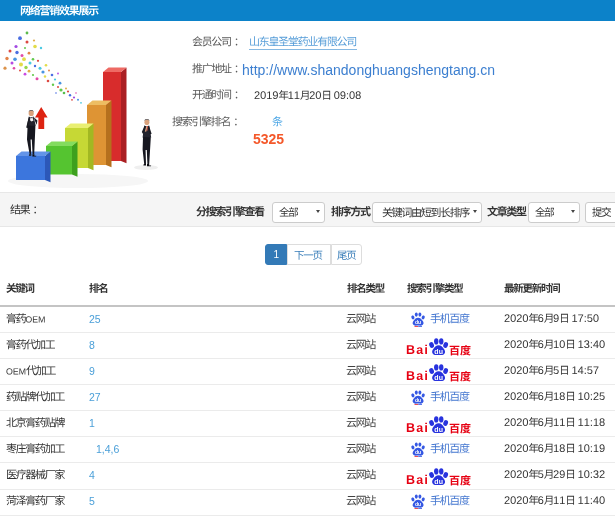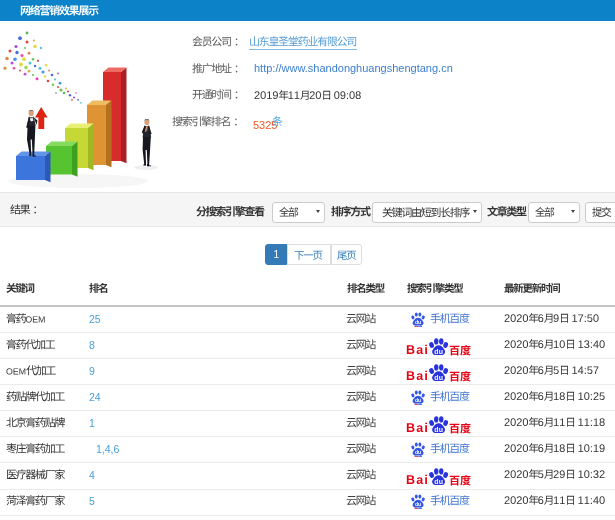--- a/index.html
+++ b/index.html
@@ -155,42 +155,42 @@
         <path transform="translate(29.20,10.45) scale(0.01100,-0.01100)" d="M728 710C671 642 593 588 500 545C408 590 332 644 276 710ZM100 780V710H208L192 702C249 626 325 562 415 510C298 469 167 442 35 427C48 410 62 380 68 359C218 379 367 413 498 468C622 411 767 373 922 354C931 374 951 405 967 422C829 438 698 467 585 509C696 569 789 648 849 751L799 784L784 780ZM168 263V194H461V27H58V-45H944V27H538V194H829V263H538V384H461V263Z"></path>
         <path transform="translate(38.94,10.45) scale(0.01100,-0.01100)" d="M295 472H706V361H295ZM225 533V301H461V201H152V135H461V14H66V-52H937V14H536V135H862V201H536V301H780V533ZM768 833C747 792 707 734 676 696L722 679H536V841H461V679H284L323 696C305 734 267 788 231 829L165 802C195 765 228 716 246 679H72V461H142V613H858V461H931V679H744C775 712 813 761 845 806Z"></path>
         <path transform="translate(48.67,10.45) scale(0.01100,-0.01100)" d="M542 331C589 269 635 184 651 130L717 157C699 212 651 293 603 354ZM56 29 69 -41C168 -25 305 -2 438 20L434 86C293 63 150 41 56 29ZM572 635C541 530 485 427 420 359C438 349 468 329 482 317C515 355 547 403 575 456H842C830 152 816 38 791 10C782 -1 772 -4 754 -3C736 -3 689 -3 639 1C651 -19 660 -49 662 -71C709 -73 758 -74 785 -71C816 -68 836 -60 855 -36C888 4 901 128 916 485C917 496 917 522 917 522H607C620 554 633 586 643 619ZM62 758V691H288V621H361V691H633V626H706V691H941V758H706V840H633V758H361V840H288V758ZM87 126C110 136 146 144 419 180C419 195 420 224 423 243L197 216C275 288 352 376 422 468L361 501C341 470 318 439 294 410L163 402C214 458 264 528 306 599L240 628C198 541 130 454 110 432C90 408 73 393 57 390C65 372 75 338 79 323C94 330 118 335 240 345C198 297 160 259 143 245C112 214 87 195 66 191C75 173 84 140 87 126Z"></path>
         <path transform="translate(58.41,10.45) scale(0.01100,-0.01100)" d="M854 607C814 497 743 351 688 260L750 228C806 321 874 459 922 575ZM82 589C135 477 194 324 219 236L294 264C266 352 204 499 152 610ZM585 827V46H417V828H340V46H60V-28H943V46H661V827Z"></path>
         <path transform="translate(68.14,10.45) scale(0.01100,-0.01100)" d="M391 840C379 797 365 753 347 710H63V640H316C252 508 160 386 40 304C54 290 78 263 88 246C151 291 207 345 255 406V-79H329V119H748V15C748 0 743 -6 726 -6C707 -7 646 -8 580 -5C590 -26 601 -57 605 -77C691 -77 746 -77 779 -66C812 -53 822 -30 822 14V524H336C359 562 379 600 397 640H939V710H427C442 747 455 785 467 822ZM329 289H748V184H329ZM329 353V456H748V353Z"></path>
         <path transform="translate(77.88,10.45) scale(0.01100,-0.01100)" d="M92 799V-78H159V731H304C283 664 254 576 225 505C297 425 315 356 315 301C315 270 309 242 294 231C285 226 274 223 263 222C247 221 227 222 204 223C216 204 223 175 223 157C245 156 271 156 290 159C311 161 329 167 342 177C371 198 382 240 382 294C382 357 365 429 293 513C326 593 363 691 392 773L343 802L332 799ZM811 546V422H516V546ZM811 609H516V730H811ZM439 -80C458 -67 490 -56 696 0C694 16 692 47 693 68L516 25V356H612C662 157 757 3 914 -73C925 -52 948 -23 965 -8C885 25 820 81 771 152C826 185 892 229 943 271L894 324C854 287 791 240 738 206C713 251 693 302 678 356H883V796H442V53C442 11 421 -9 406 -18C417 -33 433 -63 439 -80Z"></path>
         <path transform="translate(87.61,10.45) scale(0.01100,-0.01100)" d="M324 811C265 661 164 517 51 428C71 416 105 389 120 374C231 473 337 625 404 789ZM665 819 592 789C668 638 796 470 901 374C916 394 944 423 964 438C860 521 732 681 665 819ZM161 -14C199 0 253 4 781 39C808 -2 831 -41 848 -73L922 -33C872 58 769 199 681 306L611 274C651 224 694 166 734 109L266 82C366 198 464 348 547 500L465 535C385 369 263 194 223 149C186 102 159 72 132 65C143 43 157 3 161 -14Z"></path>
         <path transform="translate(97.35,10.45) scale(0.01100,-0.01100)" d="M95 598V532H698V598ZM88 776V704H812V33C812 14 806 8 788 8C767 7 698 6 629 9C640 -14 652 -51 655 -73C745 -73 807 -72 842 -59C878 -46 888 -20 888 32V776ZM232 357H555V170H232ZM159 424V29H232V104H628V424Z"></path>
       </svg>
     </div>
-    <div class="abs" style="left:254px;top:62px;font-size:11px;color:#3c7fd0">http://www.shandonghuangshengtang.cn</div>
+    <div class="abs" style="left:242px;top:62px;font-size:14px;color:#3c7fd0">http://www.shandonghuangshengtang.cn</div>
     <div class="abs" style="left:254.0px;top:89.3px;">
       <svg class="" style="" width="108" height="13" viewBox="0 0 108 13" fill="#333333">
         <path transform="translate(0.00,9.97) scale(0.00537,-0.00537)" d="M103 0V127Q154 244 227.5 333.5Q301 423 382.0 495.5Q463 568 542.5 630.0Q622 692 686.0 754.0Q750 816 789.5 884.0Q829 952 829 1038Q829 1154 761.0 1218.0Q693 1282 572 1282Q457 1282 382.5 1219.5Q308 1157 295 1044L111 1061Q131 1230 254.5 1330.0Q378 1430 572 1430Q785 1430 899.5 1329.5Q1014 1229 1014 1044Q1014 962 976.5 881.0Q939 800 865.0 719.0Q791 638 582 468Q467 374 399.0 298.5Q331 223 301 153H1036V0Z"></path>
         <path transform="translate(6.12,9.97) scale(0.00537,-0.00537)" d="M1059 705Q1059 352 934.5 166.0Q810 -20 567 -20Q324 -20 202.0 165.0Q80 350 80 705Q80 1068 198.5 1249.0Q317 1430 573 1430Q822 1430 940.5 1247.0Q1059 1064 1059 705ZM876 705Q876 1010 805.5 1147.0Q735 1284 573 1284Q407 1284 334.5 1149.0Q262 1014 262 705Q262 405 335.5 266.0Q409 127 569 127Q728 127 802.0 269.0Q876 411 876 705Z"></path>
         <path transform="translate(12.24,9.97) scale(0.00537,-0.00537)" d="M156 0V153H515V1237L197 1010V1180L530 1409H696V153H1039V0Z"></path>
         <path transform="translate(18.35,9.97) scale(0.00537,-0.00537)" d="M1042 733Q1042 370 909.5 175.0Q777 -20 532 -20Q367 -20 267.5 49.5Q168 119 125 274L297 301Q351 125 535 125Q690 125 775.0 269.0Q860 413 864 680Q824 590 727.0 535.5Q630 481 514 481Q324 481 210.0 611.0Q96 741 96 956Q96 1177 220.0 1303.5Q344 1430 565 1430Q800 1430 921.0 1256.0Q1042 1082 1042 733ZM846 907Q846 1077 768.0 1180.5Q690 1284 559 1284Q429 1284 354.0 1195.5Q279 1107 279 956Q279 802 354.0 712.5Q429 623 557 623Q635 623 702.0 658.5Q769 694 807.5 759.0Q846 824 846 907Z"></path>
         <path transform="translate(24.47,9.97) scale(0.01050,-0.01050)" d="M48 223V151H512V-80H589V151H954V223H589V422H884V493H589V647H907V719H307C324 753 339 788 353 824L277 844C229 708 146 578 50 496C69 485 101 460 115 448C169 500 222 569 268 647H512V493H213V223ZM288 223V422H512V223Z"></path>
         <path transform="translate(33.71,9.97) scale(0.00537,-0.00537)" d="M156 0V153H515V1237L197 1010V1180L530 1409H696V153H1039V0Z"></path>
         <path transform="translate(39.83,9.97) scale(0.00537,-0.00537)" d="M156 0V153H515V1237L197 1010V1180L530 1409H696V153H1039V0Z"></path>
         <path transform="translate(45.95,9.97) scale(0.01050,-0.01050)" d="M207 787V479C207 318 191 115 29 -27C46 -37 75 -65 86 -81C184 5 234 118 259 232H742V32C742 10 735 3 711 2C688 1 607 0 524 3C537 -18 551 -53 556 -76C663 -76 730 -75 769 -61C806 -48 821 -23 821 31V787ZM283 714H742V546H283ZM283 475H742V305H272C280 364 283 422 283 475Z"></path>
         <path transform="translate(55.19,9.97) scale(0.00537,-0.00537)" d="M103 0V127Q154 244 227.5 333.5Q301 423 382.0 495.5Q463 568 542.5 630.0Q622 692 686.0 754.0Q750 816 789.5 884.0Q829 952 829 1038Q829 1154 761.0 1218.0Q693 1282 572 1282Q457 1282 382.5 1219.5Q308 1157 295 1044L111 1061Q131 1230 254.5 1330.0Q378 1430 572 1430Q785 1430 899.5 1329.5Q1014 1229 1014 1044Q1014 962 976.5 881.0Q939 800 865.0 719.0Q791 638 582 468Q467 374 399.0 298.5Q331 223 301 153H1036V0Z"></path>
         <path transform="translate(61.30,9.97) scale(0.00537,-0.00537)" d="M1059 705Q1059 352 934.5 166.0Q810 -20 567 -20Q324 -20 202.0 165.0Q80 350 80 705Q80 1068 198.5 1249.0Q317 1430 573 1430Q822 1430 940.5 1247.0Q1059 1064 1059 705ZM876 705Q876 1010 805.5 1147.0Q735 1284 573 1284Q407 1284 334.5 1149.0Q262 1014 262 705Q262 405 335.5 266.0Q409 127 569 127Q728 127 802.0 269.0Q876 411 876 705Z"></path>
         <path transform="translate(67.42,9.97) scale(0.01050,-0.01050)" d="M253 352H752V71H253ZM253 426V697H752V426ZM176 772V-69H253V-4H752V-64H832V772Z"></path>
         <path transform="translate(79.74,9.97) scale(0.00537,-0.00537)" d="M1059 705Q1059 352 934.5 166.0Q810 -20 567 -20Q324 -20 202.0 165.0Q80 350 80 705Q80 1068 198.5 1249.0Q317 1430 573 1430Q822 1430 940.5 1247.0Q1059 1064 1059 705ZM876 705Q876 1010 805.5 1147.0Q735 1284 573 1284Q407 1284 334.5 1149.0Q262 1014 262 705Q262 405 335.5 266.0Q409 127 569 127Q728 127 802.0 269.0Q876 411 876 705Z"></path>
         <path transform="translate(85.86,9.97) scale(0.00537,-0.00537)" d="M1042 733Q1042 370 909.5 175.0Q777 -20 532 -20Q367 -20 267.5 49.5Q168 119 125 274L297 301Q351 125 535 125Q690 125 775.0 269.0Q860 413 864 680Q824 590 727.0 535.5Q630 481 514 481Q324 481 210.0 611.0Q96 741 96 956Q96 1177 220.0 1303.5Q344 1430 565 1430Q800 1430 921.0 1256.0Q1042 1082 1042 733ZM846 907Q846 1077 768.0 1180.5Q690 1284 559 1284Q429 1284 354.0 1195.5Q279 1107 279 956Q279 802 354.0 712.5Q429 623 557 623Q635 623 702.0 658.5Q769 694 807.5 759.0Q846 824 846 907Z"></path>
         <path transform="translate(91.98,9.97) scale(0.00537,-0.00537)" d="M187 875V1082H382V875ZM187 0V207H382V0Z"></path>
         <path transform="translate(95.03,9.97) scale(0.00537,-0.00537)" d="M1059 705Q1059 352 934.5 166.0Q810 -20 567 -20Q324 -20 202.0 165.0Q80 350 80 705Q80 1068 198.5 1249.0Q317 1430 573 1430Q822 1430 940.5 1247.0Q1059 1064 1059 705ZM876 705Q876 1010 805.5 1147.0Q735 1284 573 1284Q407 1284 334.5 1149.0Q262 1014 262 705Q262 405 335.5 266.0Q409 127 569 127Q728 127 802.0 269.0Q876 411 876 705Z"></path>
         <path transform="translate(101.15,9.97) scale(0.00537,-0.00537)" d="M1050 393Q1050 198 926.0 89.0Q802 -20 570 -20Q344 -20 216.5 87.0Q89 194 89 391Q89 529 168.0 623.0Q247 717 370 737V741Q255 768 188.5 858.0Q122 948 122 1069Q122 1230 242.5 1330.0Q363 1430 566 1430Q774 1430 894.5 1332.0Q1015 1234 1015 1067Q1015 946 948.0 856.0Q881 766 765 743V739Q900 717 975.0 624.5Q1050 532 1050 393ZM828 1057Q828 1296 566 1296Q439 1296 372.5 1236.0Q306 1176 306 1057Q306 936 374.5 872.5Q443 809 568 809Q695 809 761.5 867.5Q828 926 828 1057ZM863 410Q863 541 785.0 607.5Q707 674 566 674Q429 674 352.0 602.5Q275 531 275 406Q275 115 572 115Q719 115 791.0 185.5Q863 256 863 410Z"></path>
       </svg>
     </div>
-    <div class="abs" style="left:253px;top:119px;font-size:11px;font-weight:normal;color:#f4582a">5325</div>
+    <div class="abs" style="left:253px;top:131px;font-size:14px;font-weight:bold;color:#f4582a">5325</div>
     <div class="abs" style="left:271.5px;top:114.5px;">
       <svg class="" style="" width="11" height="14" viewBox="0 0 11 14" fill="#4aa5e5">
         <path transform="translate(0.00,10.45) scale(0.01100,-0.01100)" d="M300 182C252 121 162 48 96 10C112 -2 134 -27 146 -43C214 1 307 84 360 155ZM629 145C699 88 780 6 818 -47L875 -4C836 50 752 129 683 184ZM667 683C624 631 568 586 502 548C439 585 385 628 344 679L348 683ZM378 842C326 751 223 647 74 575C91 564 115 538 128 520C191 554 246 592 294 633C333 587 379 546 431 511C311 454 171 418 35 399C49 382 64 351 70 332C219 356 372 399 502 468C621 404 764 361 919 339C929 359 948 390 964 406C820 424 686 458 574 510C661 566 734 636 782 721L732 752L718 748H405C426 774 444 800 460 826ZM461 393V287H147V220H461V3C461 -8 457 -11 446 -11C435 -12 395 -12 357 -10C367 -29 377 -57 380 -76C438 -76 477 -76 503 -65C530 -54 537 -35 537 3V220H852V287H537V393Z"></path>
       </svg>
     </div>
     <div class="abs" style="left:0;top:192px;width:615px;height:35px;background:#f5f5f5;border-top:1px solid #e7e7e7;border-bottom:1px solid #e7e7e7;box-sizing:border-box"></div>
     <div class="abs" style="left:10.0px;top:203.0px;">
       <svg class="" style="" width="33" height="14" viewBox="0 0 33 14" fill="#333333">
         <path transform="translate(0.00,10.45) scale(0.01100,-0.01100)" d="M35 53 48 -24C147 -2 280 26 406 55L400 124C266 97 128 68 35 53ZM56 427C71 434 96 439 223 454C178 391 136 341 117 322C84 286 61 262 38 257C47 237 59 200 63 184C87 197 123 205 402 256C400 272 397 302 398 322L175 286C256 373 335 479 403 587L334 629C315 593 293 557 270 522L137 511C196 594 254 700 299 802L222 834C182 717 110 593 87 561C66 529 48 506 30 502C39 481 52 443 56 427ZM639 841V706H408V634H639V478H433V406H926V478H716V634H943V706H716V841ZM459 304V-79H532V-36H826V-75H901V304ZM532 32V236H826V32Z"></path>
         <path transform="translate(9.68,10.45) scale(0.01100,-0.01100)" d="M159 792V394H461V309H62V240H400C310 144 167 58 36 15C53 -1 76 -28 88 -47C220 3 364 98 461 208V-80H540V213C639 106 785 9 914 -42C925 -23 949 5 965 21C839 63 694 148 601 240H939V309H540V394H848V792ZM236 563H461V459H236ZM540 563H767V459H540ZM236 727H461V625H236ZM540 727H767V625H540Z"></path>
@@ -501,21 +501,21 @@
     <div class="abs" style="left:6.0px;top:389.7px;">
       <svg class="" style="" width="59" height="14" viewBox="0 0 59 14" fill="#333333">
         <path transform="translate(0.00,10.45) scale(0.01100,-0.01100)" d="M542 331C589 269 635 184 651 130L717 157C699 212 651 293 603 354ZM56 29 69 -41C168 -25 305 -2 438 20L434 86C293 63 150 41 56 29ZM572 635C541 530 485 427 420 359C438 349 468 329 482 317C515 355 547 403 575 456H842C830 152 816 38 791 10C782 -1 772 -4 754 -3C736 -3 689 -3 639 1C651 -19 660 -49 662 -71C709 -73 758 -74 785 -71C816 -68 836 -60 855 -36C888 4 901 128 916 485C917 496 917 522 917 522H607C620 554 633 586 643 619ZM62 758V691H288V621H361V691H633V626H706V691H941V758H706V840H633V758H361V840H288V758ZM87 126C110 136 146 144 419 180C419 195 420 224 423 243L197 216C275 288 352 376 422 468L361 501C341 470 318 439 294 410L163 402C214 458 264 528 306 599L240 628C198 541 130 454 110 432C90 408 73 393 57 390C65 372 75 338 79 323C94 330 118 335 240 345C198 297 160 259 143 245C112 214 87 195 66 191C75 173 84 140 87 126Z"></path>
         <path transform="translate(9.68,10.45) scale(0.01100,-0.01100)" d="M223 652V373C223 246 211 68 37 -32C52 -44 73 -67 82 -81C268 35 289 226 289 373V652ZM268 127C308 71 355 -6 375 -53L433 -14C410 31 361 105 322 160ZM86 785V177H148V717H364V179H430V785ZM484 360V-80H551V-32H859V-76H928V360H715V569H960V640H715V840H645V360ZM551 38V290H859V38Z"></path>
         <path transform="translate(19.36,10.45) scale(0.01100,-0.01100)" d="M730 334V194H394V129H730V-79H801V129H957V194H801V334ZM437 744V358H592C559 316 509 277 431 244C446 235 469 214 481 201C580 244 638 299 672 358H929V744H670C686 770 702 799 717 827L633 843C625 815 610 777 595 744ZM505 523H649C648 489 642 453 627 417H505ZM715 523H860V417H698C709 452 713 488 715 523ZM505 685H650V580H505ZM715 685H860V580H715ZM101 820V436C101 290 93 87 35 -57C54 -63 84 -73 99 -82C140 26 157 161 164 288H294V-79H362V353H166L167 436V500H413V565H331V839H264V565H167V820Z"></path>
         <path transform="translate(29.04,10.45) scale(0.01100,-0.01100)" d="M715 783C774 733 844 663 877 618L935 658C901 703 829 771 769 819ZM548 826C552 720 559 620 568 528L324 497L335 426L576 456C614 142 694 -67 860 -79C913 -82 953 -30 975 143C960 150 927 168 912 183C902 67 886 8 857 9C750 20 684 200 650 466L955 504L944 575L642 537C632 626 626 724 623 826ZM313 830C247 671 136 518 21 420C34 403 57 365 65 348C111 389 156 439 199 494V-78H276V604C317 668 354 737 384 807Z"></path>
         <path transform="translate(38.72,10.45) scale(0.01100,-0.01100)" d="M572 716V-65H644V9H838V-57H913V716ZM644 81V643H838V81ZM195 827 194 650H53V577H192C185 325 154 103 28 -29C47 -41 74 -64 86 -81C221 66 256 306 265 577H417C409 192 400 55 379 26C370 13 360 9 345 10C327 10 284 10 237 14C250 -7 257 -39 259 -61C304 -64 350 -65 378 -61C407 -57 426 -48 444 -22C475 21 482 167 490 612C490 623 490 650 490 650H267L269 827Z"></path>
         <path transform="translate(48.40,10.45) scale(0.01100,-0.01100)" d="M52 72V-3H951V72H539V650H900V727H104V650H456V72Z"></path>
       </svg>
     </div>
-    <div class="abs" style="left:89px;top:390.7px;font-size:10.5px;color:#4a9fd8">24</div>
+    <div class="abs" style="left:89px;top:390.7px;font-size:10.5px;color:#4a9fd8">27</div>
     <div class="abs" style="left:346.0px;top:389.7px;">
       <svg class="" style="" width="30" height="14" viewBox="0 0 30 14" fill="#404040">
         <path transform="translate(0.00,10.45) scale(0.01100,-0.01100)" d="M165 760V684H842V760ZM141 -44C182 -27 240 -24 791 24C815 -16 836 -52 852 -83L924 -41C874 53 773 199 688 312L620 277C660 222 705 157 746 94L243 56C323 152 404 275 471 401H945V478H56V401H367C303 272 219 149 190 114C158 73 135 46 112 40C123 16 137 -26 141 -44Z"></path>
         <path transform="translate(9.68,10.45) scale(0.01100,-0.01100)" d="M194 536C239 481 288 416 333 352C295 245 242 155 172 88C188 79 218 57 230 46C291 110 340 191 379 285C411 238 438 194 457 157L506 206C482 249 447 303 407 360C435 443 456 534 472 632L403 640C392 565 377 494 358 428C319 480 279 532 240 578ZM483 535C529 480 577 415 620 350C580 240 526 148 452 80C469 71 498 49 511 38C575 103 625 184 664 280C699 224 728 171 747 127L799 171C776 224 738 290 693 358C720 440 740 531 755 630L687 638C676 564 662 494 644 428C608 479 570 529 532 574ZM88 780V-78H164V708H840V20C840 2 833 -3 814 -4C795 -5 729 -6 663 -3C674 -23 687 -57 692 -77C782 -78 837 -76 869 -64C902 -52 915 -28 915 20V780Z"></path>
         <path transform="translate(19.36,10.45) scale(0.01100,-0.01100)" d="M58 652V582H447V652ZM98 525C121 412 142 265 146 167L209 178C203 277 182 422 158 536ZM175 815C202 768 231 703 243 662L311 686C299 727 269 788 240 835ZM330 549C317 426 290 250 264 144C182 124 105 107 47 95L65 20C169 46 310 82 443 116L436 185L328 159C353 264 381 417 400 535ZM467 362V-79H540V-31H842V-75H918V362H706V561H960V633H706V841H629V362ZM540 39V291H842V39Z"></path>
       </svg>
     </div>
     <svg class="abs" style="left:410.0px;top:389.7px" width="16" height="15" viewBox="0 0 32 30">
       <g fill="#3558e3">
         <ellipse cx="5.8" cy="10.8" rx="3.0" ry="4.0" transform="rotate(-22 5.8 10.8)"></ellipse>

